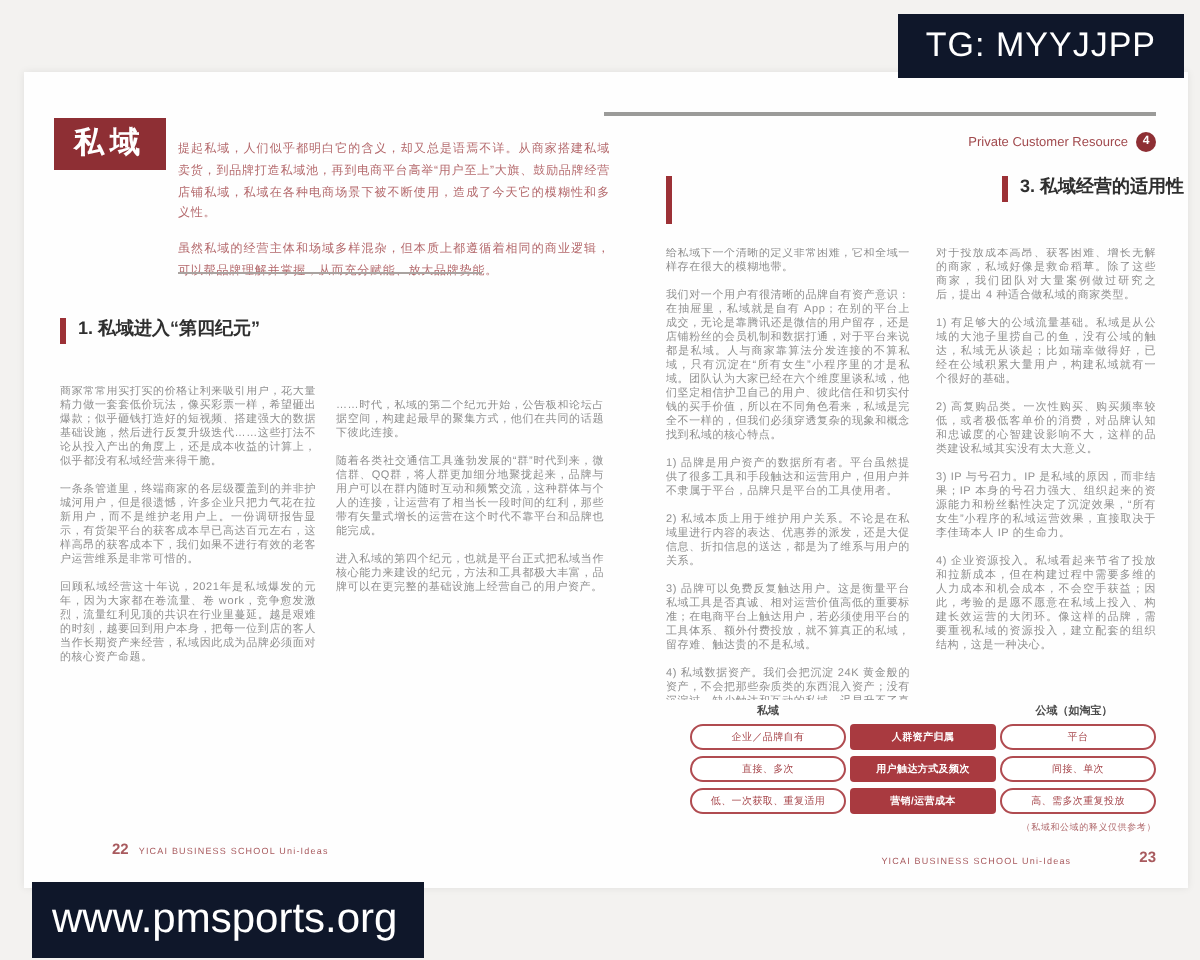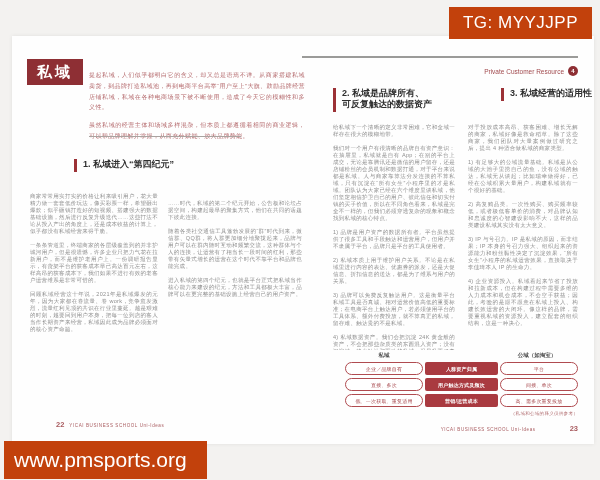--- a/index.html
+++ b/index.html
@@ -6,41 +6,41 @@
   body{
     width:600px;height:480px;position:relative;overflow:hidden;
     background:#f3f2f0;
     font-family:"Liberation Sans","DejaVu Sans",sans-serif;
   }
   .sheet{
     position:absolute;left:12px;top:36px;width:582px;height:408px;
     background:#fefefe;box-shadow:0 0 4px rgba(0,0,0,0.08);
   }
   
-  .wm{position:absolute;background:#c2410c;color:#fff;z-index:50;
+  .wm{position:absolute;background:#0f172a;color:#fff;z-index:50;
       display:flex;align-items:center;}
   .wm-top{right:8px;top:7px;height:32px;padding:0 14px;font-size:17px;letter-spacing:0.5px;}
-  .wm-bottom{left:4px;top:441px;height:38px;padding:0 20px 0 10px;font-size:21px;}
+  .wm-bottom{left:16px;top:441px;height:38px;padding:0 13px 0 10px;font-size:21px;}
   
   .tag-box{
     position:absolute;left:27px;top:59px;background:#8e2f34;color:#fff;
     font-size:15px;font-weight:bold;padding:4px 10px;letter-spacing:3px;line-height:1.2;
   }
   .intro{
     position:absolute;left:89px;top:70px;width:216px;
     color:#b4696c;font-size:6px;line-height:1.8;text-align:justify;letter-spacing:0.4px;
   }
   .intro .p2{margin-top:7px;}
   .divider-left{position:absolute;left:89px;top:136px;width:152px;height:1px;background:#a9a3a0;}
   .sec-head{
     position:absolute;display:flex;align-items:flex-start;color:#2f2f2f;
     font-weight:bold;font-size:9px;line-height:1.25;
   }
   .sec-head .bar{width:3px;background:#9c3136;margin-right:6px;flex:none;}
-  .h1-left{left:30px;top:159px;width:150px;margin-left:44px;}
+  .h1-left{left:30px;top:159px;width:150px;}
   .h1-left .bar{height:13px;}
   .h2-mid{left:333px;top:88px;width:125px;}
   .h2-mid .bar{height:24px;}
   .h3-right{left:468px;top:88px;width:118px;margin-left:33px;}
   .h3-right .bar{height:13px;}
   .col{
     position:absolute;overflow:hidden;color:#8f8f8f;
     font-size:5.5px;line-height:7px;text-align:justify;letter-spacing:0.3px;
   }
   .col .para{margin:0 0 7px 0;}
@@ -64,21 +64,21 @@
   .cmp-heads .hm{width:75px;}
   .cmp-heads .hr{width:78px;}
   .cmp-row{display:flex;gap:2px;margin-bottom:3px;height:13px;}
   .cell{display:flex;align-items:center;justify-content:center;font-size:5px;letter-spacing:0.2px;}
   .cell.pill{width:76px;background:#fff;border:1px solid #b04b50;border-radius:7px;color:#a6464b;}
   .cell.mid{width:73px;background:#a93a40;color:#fff;font-weight:bold;border-radius:2px;}
   .cmp-note{margin-top:4px;text-align:right;font-size:4.5px;color:#b06a6d;letter-spacing:0.3px;}
   
   .footer{position:absolute;color:#a85a5e;font-size:4.5px;letter-spacing:0.6px;display:flex;align-items:baseline;gap:5px;}
   .foot-left{left:27px;top:420px;}
-  .foot-right{left:330px;top:424px;width:248px;justify-content:flex-end;}
+  .foot-right{left:330px;top:424px;width:248px;justify-content:flex-end;align-items:flex-end;}
   .footer .pageno{font-size:7.5px;font-weight:bold;letter-spacing:0;padding-left:29px;}
 </style>
 </head>
 <body>
 
 <div class="sheet"></div>
 
 <div class="tag-box">私域</div>
 
 <div class="intro">
@@ -110,24 +110,20 @@
 
 <div class="top-rule"></div>
 
 <div class="eyebrow">
   <span>Private Customer Resource</span>
   <span class="badge">4</span>
 </div>
 
 <div class="sec-head h2-mid">
   <span class="bar"></span>
-  <span>
-    <span>2. 私域是品牌所有、</span><br>
-    <span>可反复触达的数据资产</span>
-  </span>
 </div>
 
 <div class="sec-head h3-right">
   <span class="bar"></span>
   <span>3. 私域经营的适用性</span>
 </div>
 
 <div class="col rp-col1">
   <p class="para">给私域下一个清晰的定义非常困难，它和全域一样存在很大的模糊地带。</p>
   <p class="para">我们对一个用户有很清晰的品牌自有资产意识：在抽屉里，私域就是自有 App；在别的平台上成交，无论是靠腾讯还是微信的用户留存，还是店铺粉丝的会员机制和数据打通，对于平台来说都是私域。人与商家靠算法分发连接的不算私域，只有沉淀在“所有女生”小程序里的才是私域。团队认为大家已经在六个维度里谈私域，他们坚定相信护卫自己的用户、彼此信任和切实付钱的买手价值，所以在不同角色看来，私域是完全不一样的，但我们必须穿透复杂的现象和概念找到私域的核心特点。</p>

